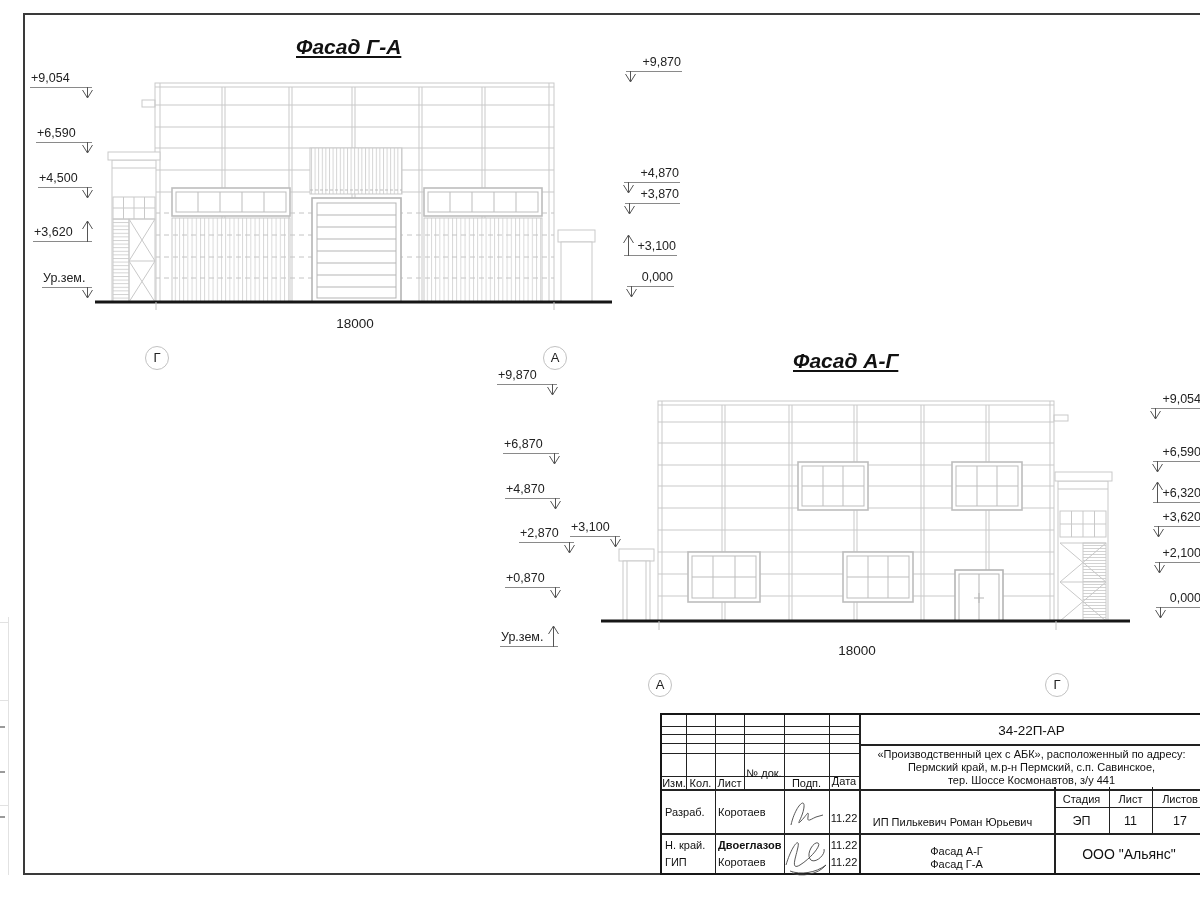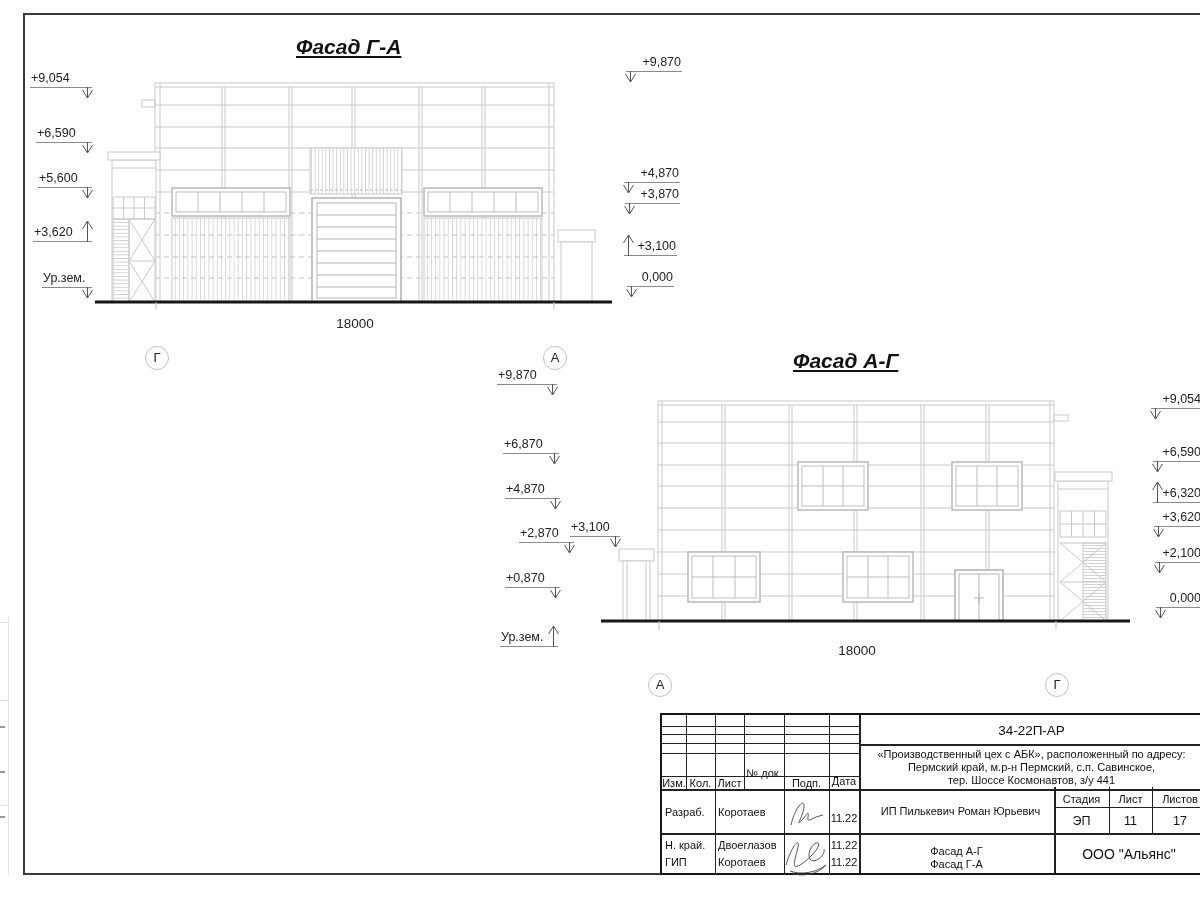--- a/index.html
+++ b/index.html
@@ -186,21 +186,21 @@
       <path d="M6.5 0 V11 M1.5 3 L6.5 11 L11.5 3" stroke="#555" fill="none"></path>
     </svg>
 </div>
 <div class="elev" style="left:36px;top:127px;width:54px;">
   <span>+6,590</span>
   <svg class="arr-dr" width="13" height="13">
       <path d="M6.5 0 V11 M1.5 3 L6.5 11 L11.5 3" stroke="#555" fill="none"></path>
     </svg>
 </div>
 <div class="elev" style="left:38px;top:172px;width:52px;">
-  <span>+5,600</span>
+  <span>+4,500</span>
   <svg class="arr-dr" width="13" height="13">
       <path d="M6.5 0 V11 M1.5 3 L6.5 11 L11.5 3" stroke="#555" fill="none"></path>
     </svg>
 </div>
 <div class="elev" style="left:33px;top:226px;width:57px;">
   <span>+3,620</span>
   <svg class="arr-ur" width="13" height="23">
       <path d="M6.5 23 V2 M1.5 10 L6.5 2 L11.5 10" stroke="#555" fill="none"></path>
     </svg>
 </div>
@@ -463,38 +463,38 @@
   <div class="txt ctr" style="left:24px;top:62px;width:29px;">Кол.</div>
   <div class="txt ctr" style="left:53px;top:62px;width:29px;">Лист</div>
   <div class="txt ctr" style="left:82px;top:52px;width:40px;">№ док.</div>
   <div class="txt ctr" style="left:122px;top:62px;width:45px;">Подп.</div>
   <div class="txt ctr" style="left:167px;top:60px;width:30px;">Дата</div>
 
   <div class="txt" style="left:3px;top:91px;">Разраб.</div>
   <div class="txt" style="left:56px;top:91px;">Коротаев</div>
   <div class="txt ctr" style="left:167px;top:97px;width:30px;">11.22</div>
   <div class="txt" style="left:3px;top:124px;">Н. край.</div>
-  <div class="txt" style="left:56px;top:124px;">Двоеглазов</div>
+  <div class="txt" style="left:56px;top:124px;font-weight:bold;">Двоеглазов</div>
   <div class="txt ctr" style="left:167px;top:124px;width:30px;">11.22</div>
   <div class="txt" style="left:3px;top:141px;">ГИП</div>
   <div class="txt" style="left:56px;top:141px;">Коротаев</div>
   <div class="txt ctr" style="left:167px;top:141px;width:30px;">11.22</div>
 
   <svg class="abs" style="left:123px;top:78px;" width="44" height="40" viewBox="0 0 44 40">
     <path d="M6 32 C10 14, 20 4, 19 14 C18 24, 10 34, 16 28 C22 22, 24 16, 23 24 C22 30, 26 26, 31 24 L38 22" stroke="#444" stroke-width="0.9" fill="none"></path>
   </svg>
   <svg class="abs" style="left:120px;top:120px;" width="50" height="41" viewBox="0 0 50 41">
     <path d="M4 30 C10 10, 18 2, 16 12 C14 22, 8 36, 18 30 C28 24, 40 10, 36 8 C32 6, 24 18, 28 24 C32 30, 44 20, 42 14 M8 36 C18 40, 34 38, 44 30 C36 40, 18 42, 10 38" stroke="#444" stroke-width="0.9" fill="none"></path>
   </svg>
 
   <div class="txt ctr" style="left:197px;top:8px;width:345px;font-size:13.5px;">34-22П-АР</div>
   <div class="txt ctr" style="left:197px;top:33px;width:345px;">«Производственный цех с АБК», расположенный по адресу:</div>
   <div class="txt ctr" style="left:197px;top:46px;width:345px;">Пермский край, м.р-н Пермский, с.п. Савинское,</div>
   <div class="txt ctr" style="left:197px;top:59px;width:345px;">тер. Шоссе Космонавтов, з/у 441</div>
-  <div class="txt ctr" style="left:197px;top:90px;width:187px;margin-left:8px;">ИП Пилькевич Роман Юрьевич</div>
+  <div class="txt ctr" style="left:197px;top:101px;width:187px;">ИП Пилькевич Роман Юрьевич</div>
   <div class="txt ctr" style="left:392px;top:78px;width:55px;">Стадия</div>
   <div class="txt ctr" style="left:447px;top:78px;width:43px;">Лист</div>
   <div class="txt ctr" style="left:490px;top:78px;width:56px;">Листов</div>
   <div class="txt ctr" style="left:392px;top:99px;width:55px;font-size:12.5px;">ЭП</div>
   <div class="txt ctr" style="left:447px;top:99px;width:43px;font-size:12.5px;text-align:center;">11</div>
   <div class="txt ctr" style="left:490px;top:99px;width:56px;font-size:12.5px;">17</div>
   <div class="txt ctr" style="left:197px;top:130px;width:195px;">Фасад А-Г</div>
   <div class="txt ctr" style="left:197px;top:143px;width:195px;">Фасад Г-А</div>
   <div class="txt ctr" style="left:392px;top:131px;width:150px;font-size:14px;">ООО "Альянс"</div>
 </div>

